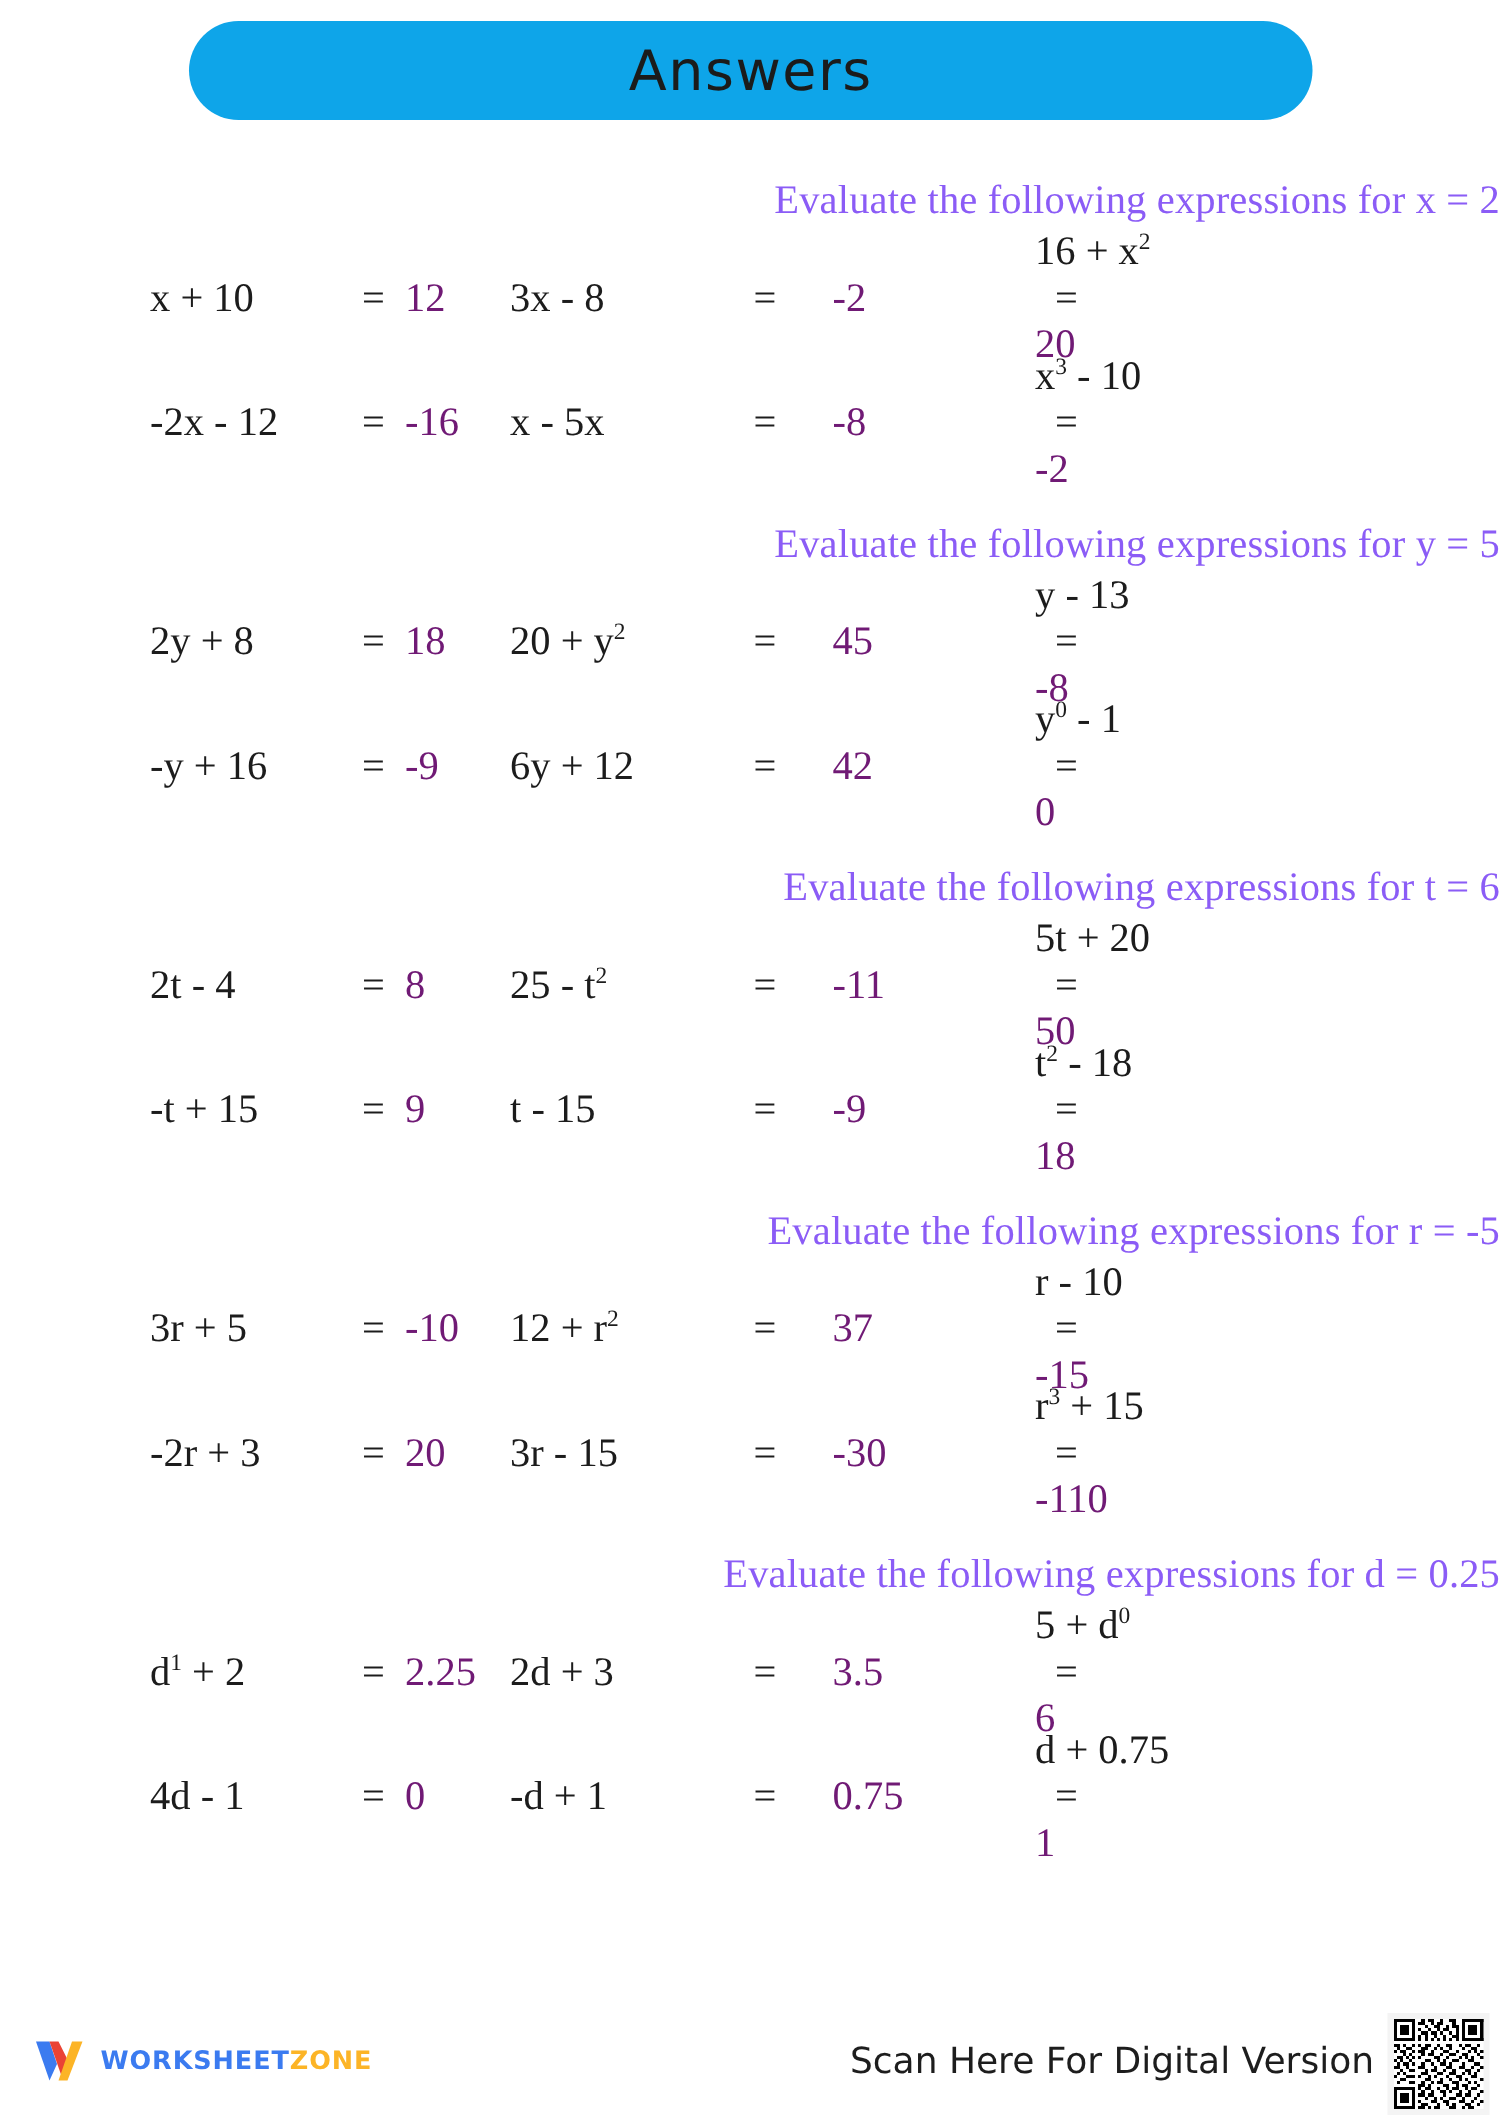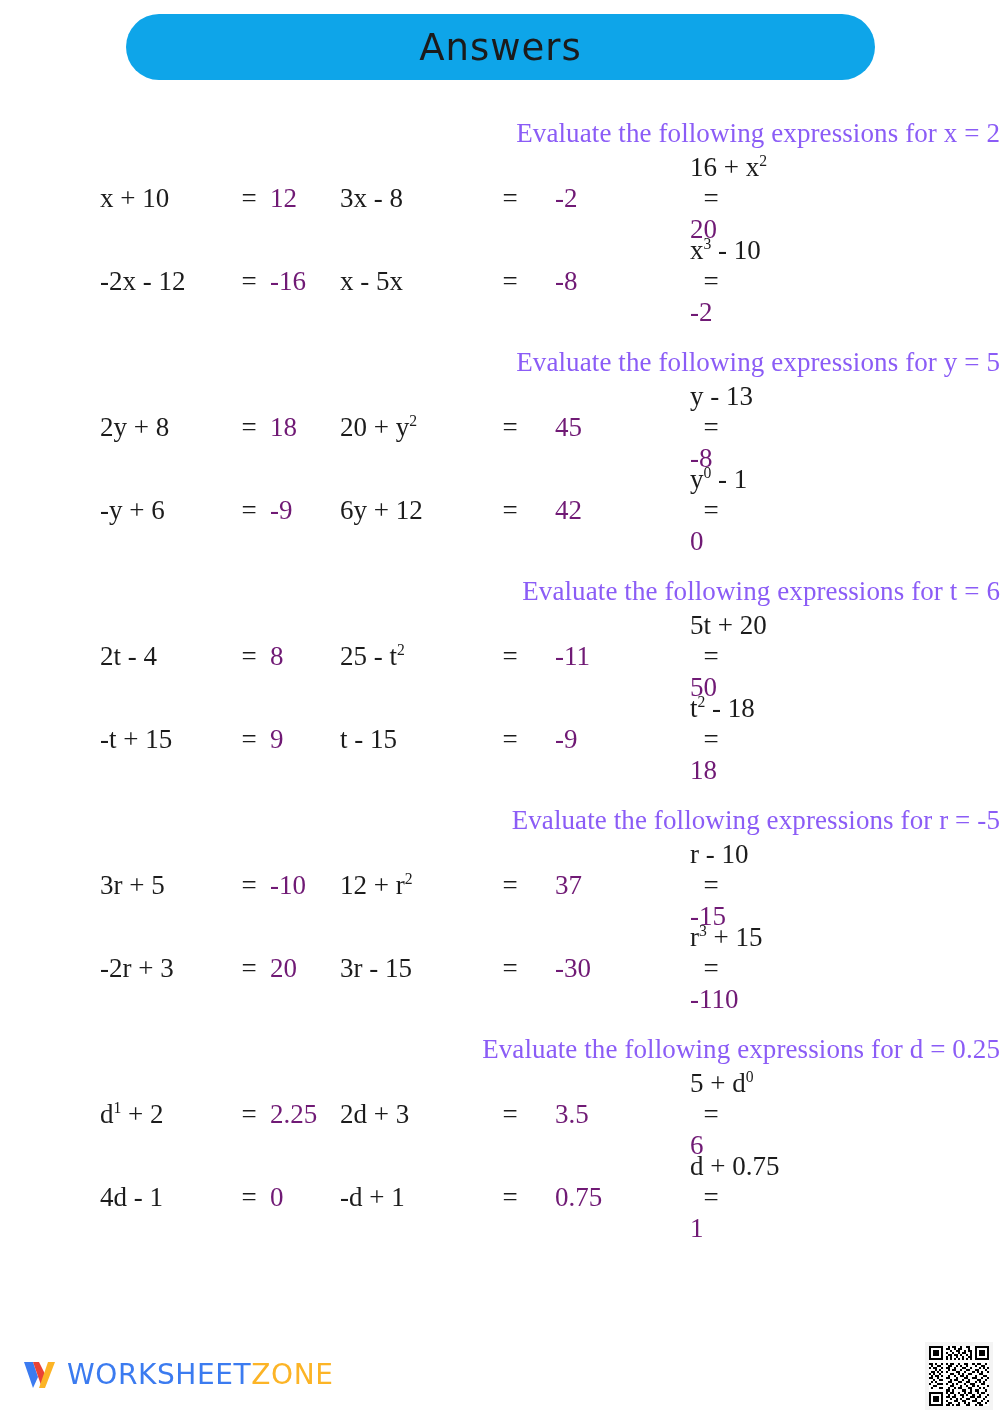--- a/index.html
+++ b/index.html
@@ -126,22 +126,22 @@
     align-items: center;
     gap: 9px;
   }
   .logo-mark {
     width: 36px;
     height: 32px;
     position: relative;
   }
   .logo-word {
     font-family: "DejaVu Sans", sans-serif;
-    font-size: 28px;
-    font-weight: 400;
+    font-size: 17px;
+    font-weight: 700;
     letter-spacing: 0.6px;
   }
   .lw-blue { color: #3b7bf0; }
   .lw-yellow { color: #fcb426; }
 
   .scan-text {
     position: absolute;
     right: 84px;
     top: 30px;
     font-family: "DejaVu Sans", sans-serif;
@@ -223,21 +223,21 @@
             <span class="ans">45</span>
           </div>
           <div class="cell c3">
             <span class="expr">y - 13</span>
             <span class="eq">=</span>
             <span class="ans">-8</span>
           </div>
         </div>
         <div class="qrow">
           <div class="cell c1">
-            <span class="expr">-y + 6</span>
+            <span class="expr">-y + 16</span>
             <span class="eq">=</span>
             <span class="ans">-9</span>
           </div>
           <div class="cell c2">
             <span class="expr">6y + 12</span>
             <span class="eq">=</span>
             <span class="ans">42</span>
           </div>
           <div class="cell c3">
             <span class="expr">y<sup>0</sup> - 1</span>
@@ -372,20 +372,21 @@
     <span class="logo-mark">
       <svg width="36" height="32" viewBox="0 0 36 32">
         <path d="M2 3 L11 29 L16 18 L11 3 Z" fill="#3b7bf0"></path>
         <path d="M11 3 L19 26 L23 15 L17 3 Z" fill="#ea4335"></path>
         <path d="M17 29 L26 3 L33 3 L23 29 Z" fill="#fcb426"></path>
       </svg>
     </span>
     <span class="logo-word"><span class="lw-blue">WORKSHEET</span><span class="lw-yellow">ZONE</span></span>
   </div>
 
+  <div class="scan-text">Scan Here For Digital Version</div>
 
   <div class="qr">
     <svg width="60" height="60" viewBox="0 0 29 29" shape-rendering="crispEdges">
       <rect width="29" height="29" fill="#ffffff"></rect>
       <g fill="#000000">
 
         <rect x="0" y="0" width="7" height="1"></rect>
           <rect x="0" y="6" width="7" height="1"></rect>
         <rect x="0" y="0" width="1" height="7"></rect>
           <rect x="6" y="0" width="1" height="7"></rect>

